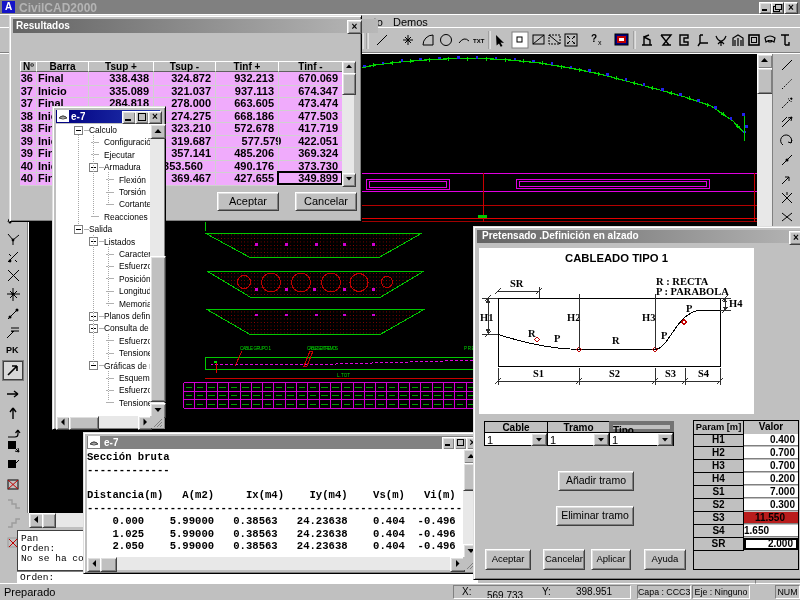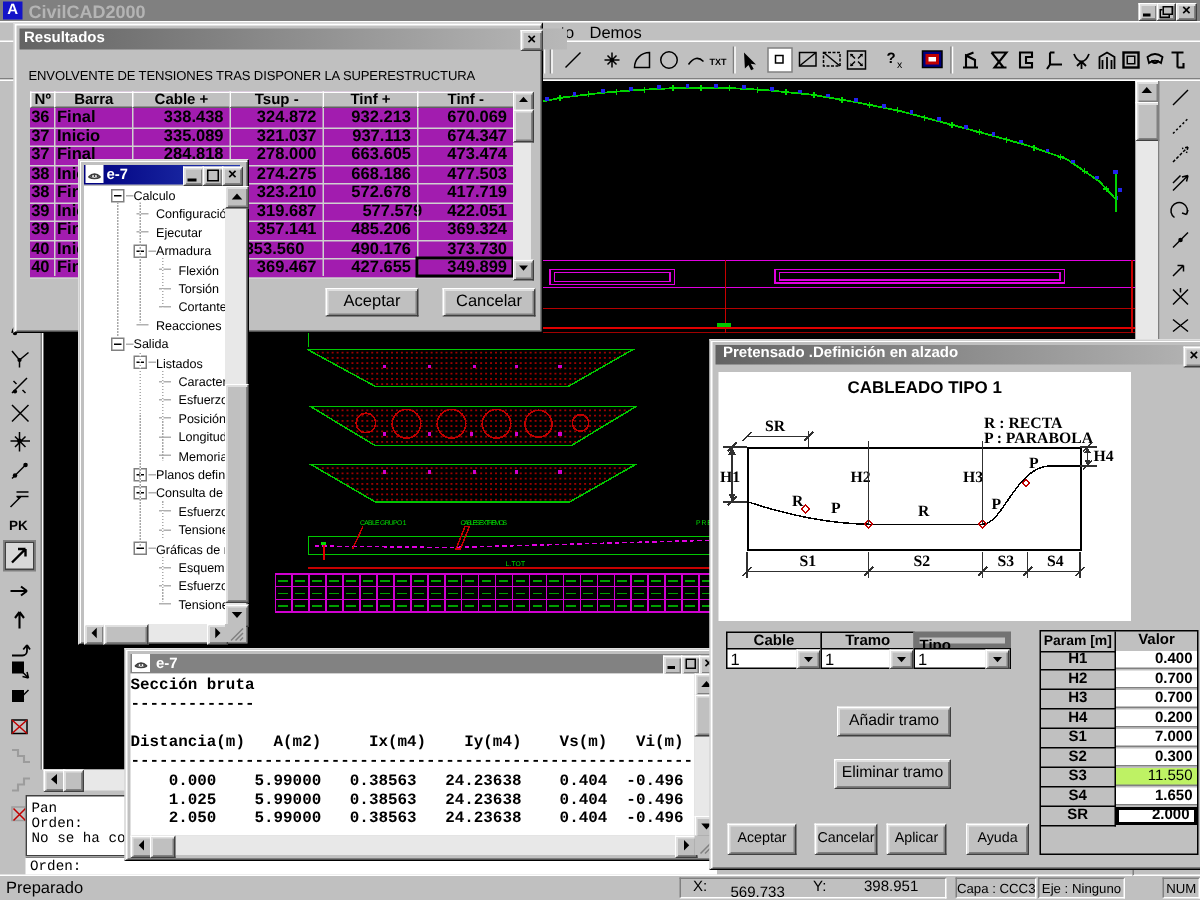--- a/index.html
+++ b/index.html
@@ -463,25 +463,24 @@
     </div>
 <div class="ab spanel" style="left:637px;top:585px;width:52px;height:12px;font-size:8.8px;text-align:center;line-height:12px;">Capa : CCC3</div>
 <div class="ab spanel" style="left:692px;top:585px;width:56px;height:12px;font-size:8.8px;text-align:center;line-height:12px;">Eje : Ninguno</div>
 <div class="ab spanel" style="left:775px;top:585px;width:23px;height:12px;font-size:8.8px;text-align:center;line-height:12px;">NUM</div>
 <div class="ab spanel" style="left:755px;top:575px;width:45px;height:7px;background:#c0c0c0;"></div>
 <div class="ab win" style="left:9px;top:15px;width:351px;height:205px;">
 <div class="ab tbar tgray" style="left:3px;top:3px;width:345px;height:14px;">
         <span class="ab" style="left:3px;top:1px;">Resultados</span>
       </div>
 <div class="ab wbtn x" style="left:337px;top:4px;width:13px;height:12px;line-height:11px;">×</div>
-<div class="ab nw" style="left:9px;top:29px;font-size:8.7px;letter-spacing:-0.08px;">ENVOLVENTE DE TENSIONES TRAS DISPONER LA SUPERESTRUCTURA</div>
-<div class="ab" style="left:10px;top:45px;width:334px;height:124px;background:#a21caf;">
+<div class="ab" style="left:10px;top:45px;width:334px;height:124px;background:#f0abfc;">
         <div class="ab" style="left:0px;top:0;width:17px;height:11px;background:#c0c0c0;border:1px solid;border-color:#fff #606060 #606060 #fff;box-sizing:border-box;font-weight:bold;text-align:center;line-height:10px;font-size:10px;">Nº</div>
         <div class="ab" style="left:16px;top:0;width:53px;height:11px;background:#c0c0c0;border:1px solid;border-color:#fff #606060 #606060 #fff;box-sizing:border-box;font-weight:bold;text-align:center;line-height:10px;font-size:10px;">Barra</div>
-        <div class="ab" style="left:68px;top:0;width:66px;height:11px;background:#c0c0c0;border:1px solid;border-color:#fff #606060 #606060 #fff;box-sizing:border-box;font-weight:bold;text-align:center;line-height:10px;font-size:10px;">Cable +</div>
+        <div class="ab" style="left:68px;top:0;width:66px;height:11px;background:#c0c0c0;border:1px solid;border-color:#fff #606060 #606060 #fff;box-sizing:border-box;font-weight:bold;text-align:center;line-height:10px;font-size:10px;">Tsup +</div>
         <div class="ab" style="left:133px;top:0;width:63px;height:11px;background:#c0c0c0;border:1px solid;border-color:#fff #606060 #606060 #fff;box-sizing:border-box;font-weight:bold;text-align:center;line-height:10px;font-size:10px;">Tsup -</div>
         <div class="ab" style="left:195px;top:0;width:64px;height:11px;background:#c0c0c0;border:1px solid;border-color:#fff #606060 #606060 #fff;box-sizing:border-box;font-weight:bold;text-align:center;line-height:10px;font-size:10px;">Tinf +</div>
         <div class="ab" style="left:258px;top:0;width:65px;height:11px;background:#c0c0c0;border:1px solid;border-color:#fff #606060 #606060 #fff;box-sizing:border-box;font-weight:bold;text-align:center;line-height:10px;font-size:10px;">Tinf -</div>
         <div class="ab" style="left:0;top:11.0px;width:322px;height:12.5px;border-bottom:1px solid #d0d0d0;font-weight:bold;font-size:11px;line-height:12px;">
           <span class="ab" style="left:0;top:0;width:13px;text-align:right;">36</span>
           <span class="ab" style="left:18px;top:0;">Final</span>
           <span class="ab" style="left:70px;top:0;width:59px;text-align:right;">338.438</span>
           <span class="ab" style="left:135px;top:0;width:56px;text-align:right;">324.872</span>
           <span class="ab" style="left:197px;top:0;width:57px;text-align:right;">932.213</span>
           <span class="ab" style="left:260px;top:0;width:58px;text-align:right;">670.069</span>
@@ -859,19 +858,19 @@
         <div class="ab" style="left:50px;top:26px;width:54px;height:12px;background:#fff;border-bottom:1px solid #808080;box-sizing:border-box;font-weight:bold;text-align:right;padding-right:3px;line-height:11px;">0.700</div>
         <div class="ab" style="left:0;top:39px;width:49px;height:12px;border-right:1px solid #000;border-bottom:1px solid #000;font-weight:bold;text-align:center;line-height:12px;">H3</div>
         <div class="ab" style="left:50px;top:39px;width:54px;height:12px;background:#fff;border-bottom:1px solid #808080;box-sizing:border-box;font-weight:bold;text-align:right;padding-right:3px;line-height:11px;">0.700</div>
         <div class="ab" style="left:0;top:52px;width:49px;height:12px;border-right:1px solid #000;border-bottom:1px solid #000;font-weight:bold;text-align:center;line-height:12px;">H4</div>
         <div class="ab" style="left:50px;top:52px;width:54px;height:12px;background:#fff;border-bottom:1px solid #808080;box-sizing:border-box;font-weight:bold;text-align:right;padding-right:3px;line-height:11px;">0.200</div>
         <div class="ab" style="left:0;top:65px;width:49px;height:12px;border-right:1px solid #000;border-bottom:1px solid #000;font-weight:bold;text-align:center;line-height:12px;">S1</div>
         <div class="ab" style="left:50px;top:65px;width:54px;height:12px;background:#fff;border-bottom:1px solid #808080;box-sizing:border-box;font-weight:bold;text-align:right;padding-right:3px;line-height:11px;">7.000</div>
         <div class="ab" style="left:0;top:78px;width:49px;height:12px;border-right:1px solid #000;border-bottom:1px solid #000;font-weight:bold;text-align:center;line-height:12px;">S2</div>
         <div class="ab" style="left:50px;top:78px;width:54px;height:12px;background:#fff;border-bottom:1px solid #808080;box-sizing:border-box;font-weight:bold;text-align:right;padding-right:3px;line-height:11px;">0.300</div>
         <div class="ab" style="left:0;top:91px;width:49px;height:12px;border-right:1px solid #000;border-bottom:1px solid #000;font-weight:bold;text-align:center;line-height:12px;">S3</div>
-        <div class="ab" style="left:50px;top:91px;width:54px;height:12px;background:#bef264;border-bottom:1px solid #808080;box-sizing:border-box;font-weight:normal;text-align:right;padding-right:3px;line-height:11px;">11.550</div>
+        <div class="ab" style="left:50px;top:91px;width:54px;height:12px;background:#b91c1c;border-bottom:1px solid #808080;box-sizing:border-box;font-weight:bold;text-align:right;padding-right:13px;line-height:11px;">11.550</div>
         <div class="ab" style="left:0;top:104px;width:49px;height:12px;border-right:1px solid #000;border-bottom:1px solid #000;font-weight:bold;text-align:center;line-height:12px;">S4</div>
-        <div class="ab" style="left:50px;top:104px;width:54px;height:12px;background:#fff;border-bottom:1px solid #808080;box-sizing:border-box;font-weight:bold;text-align:right;padding-right:3px;line-height:11px;">1.650</div>
+        <div class="ab" style="left:50px;top:104px;width:54px;height:12px;background:#fff;border-bottom:1px solid #808080;box-sizing:border-box;font-weight:bold;text-align:left;padding-right:3px;line-height:11px;">1.650</div>
         <div class="ab" style="left:0;top:117px;width:49px;height:12px;border-right:1px solid #000;border-bottom:1px solid #000;font-weight:bold;text-align:center;line-height:12px;">SR</div>
         <div class="ab" style="left:50px;top:117px;width:54px;height:12px;background:#fff;border:2px solid #000;box-sizing:border-box;font-weight:bold;text-align:right;padding-right:3px;line-height:8px;">2.000</div>
       </div>
 </div>
 </div>
 </body></html>

